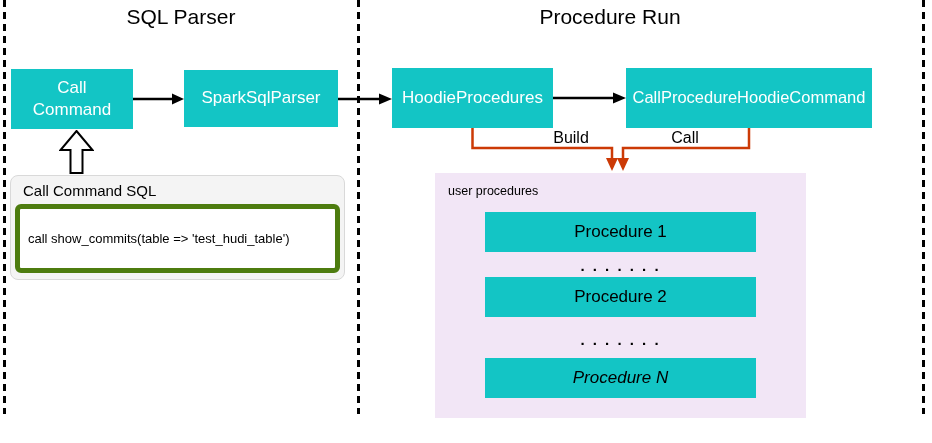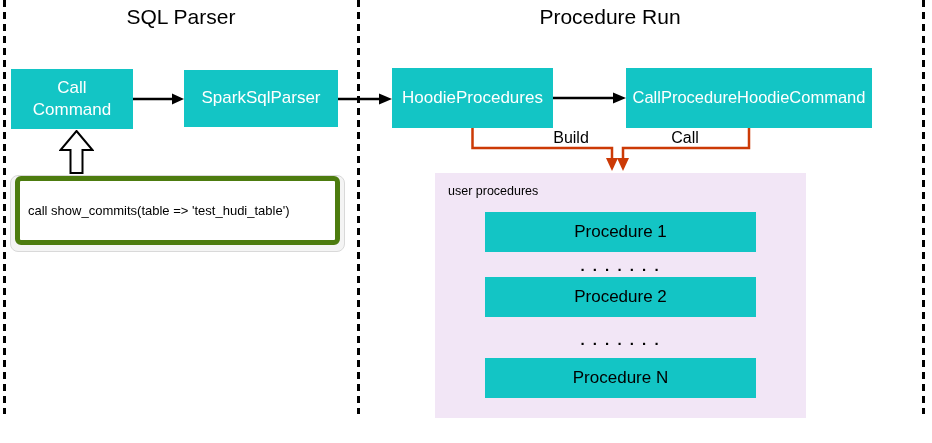--- a/index.html
+++ b/index.html
@@ -52,21 +52,21 @@
     background:var(--lavender,#f2e6f6);
   }
   #user-proc-label{position:absolute;left:13px;top:11px;font-size:12.5px;color:#000000;}
   .proc-box{
     position:absolute;left:50px;width:271px;height:40px;
     background:var(--teal,#13c5c5);color:#000000;font-size:17px;
     display:flex;align-items:center;justify-content:center;
   }
   #proc-1{top:39px;}
   #proc-2{top:104px;}
-  #proc-n{top:185px;}
+  #proc-n{top:185px;font-style:italic;}
   .ellipsis-row{
     position:absolute;left:50px;width:271px;height:16px;text-align:center;
     font-size:15px;font-weight:900;letter-spacing:2px;color:#000;line-height:10px;
   }
   #ellipsis-1{top:88px;}
   #ellipsis-2{top:162px;}
 </style>
 </head>
 <body>
 
@@ -109,20 +109,21 @@
   <svg class="arrow-svg" id="orange-connectors" width="300" height="44" viewBox="0 0 300 44">
     <path d="M12.5,0 L12.5,20 L152,20 L152,31" fill="none" stroke="var(--orange,#cc3a06)" stroke-width="2.5"></path>
     <polygon points="146,30 158,30 152,43" fill="var(--orange,#cc3a06)"></polygon>
     <path d="M289,0 L289,20 L163,20 L163,31" fill="none" stroke="var(--orange,#cc3a06)" stroke-width="2.5"></path>
     <polygon points="157,30 169,30 163,43" fill="var(--orange,#cc3a06)"></polygon>
   </svg>
   <div class="edge-label" id="label-build">Build</div>
   <div class="edge-label" id="label-call">Call</div>
 
   <div id="sql-panel">
+    <div id="sql-header">Call Command SQL</div>
     <div class="sql-row">call show_commits(table =&gt; 'test_hudi_table')</div>
   </div>
 
   <div id="user-proc-panel">
     <div id="user-proc-label">user procedures</div>
     <div class="proc-box" id="proc-1">Procedure 1</div>
     <div class="ellipsis-row" id="ellipsis-1">. . . . . . .</div>
     <div class="proc-box" id="proc-2">Procedure 2</div>
     <div class="ellipsis-row" id="ellipsis-2">. . . . . . .</div>
     <div class="proc-box" id="proc-n">Procedure N</div>

